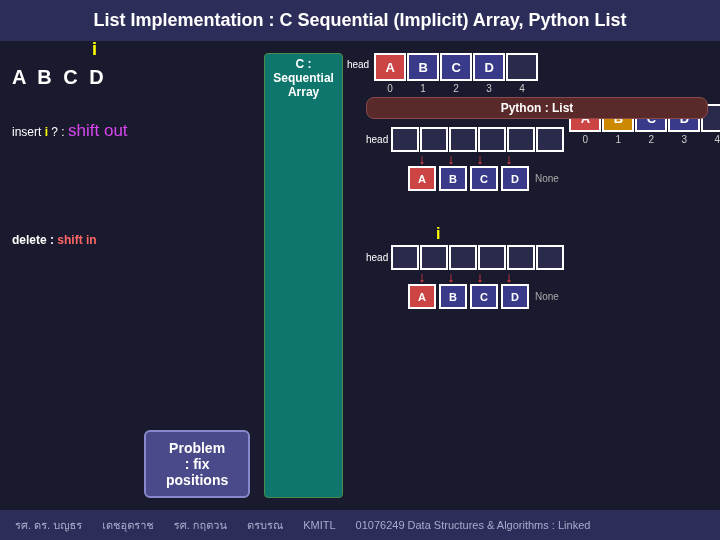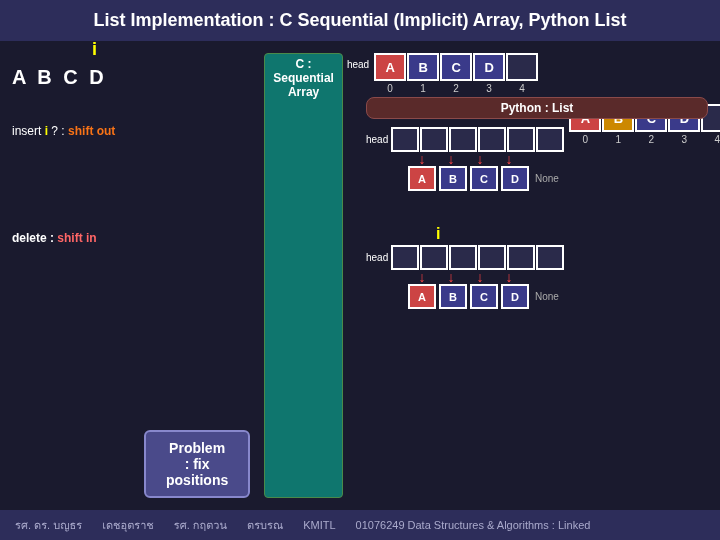--- a/index.html
+++ b/index.html
@@ -140,21 +140,21 @@
   <div style="width: 120px; display:flex; flex-direction:column; gap:4px;">
 
 
     <div style="position:relative;">
       <div style="color:#ffff00; font-size:18px; font-weight:bold; margin-left:80px; margin-top:-10px;">i</div>
     </div>
 
     <div style="color:#ffffff; font-size:20px; font-weight:bold; letter-spacing:3px; margin-top:2px;">A B C D</div>
 
     <div style="margin-top:28px;">
-      <span style="color:#ffffff; font-size:12px;">insert </span><span style="color:#ffff00; font-weight:bold; font-size:12px;">i</span><span style="color:#ffffff; font-size:12px;"> ? : </span><span style="color:#f97316; font-weight:bold; font-size:12px;">shift out</span>
+      <span style="color:#ffffff; font-size:12px;">insert </span><span style="color:#ffff00; font-weight:bold; font-size:12px;">i</span><span style="color:#ffffff; font-size:12px;"> ? : </span><span style="color:#d946ef; font-weight:normal; font-size:17px;">shift out</span>
     </div>
 
     <div style="margin-top:85px;">
       <span style="color:#ffffff; font-size:12px; font-weight:bold;">delete : </span><span style="color:#ff6666; font-weight:bold; font-size:12px;">shift in</span>
     </div>
   </div>
 
   <div style="width: 210px; display:flex; flex-direction:row; gap:4px;">
 
     <div class="problem-box">Problem : fix positions</div>

